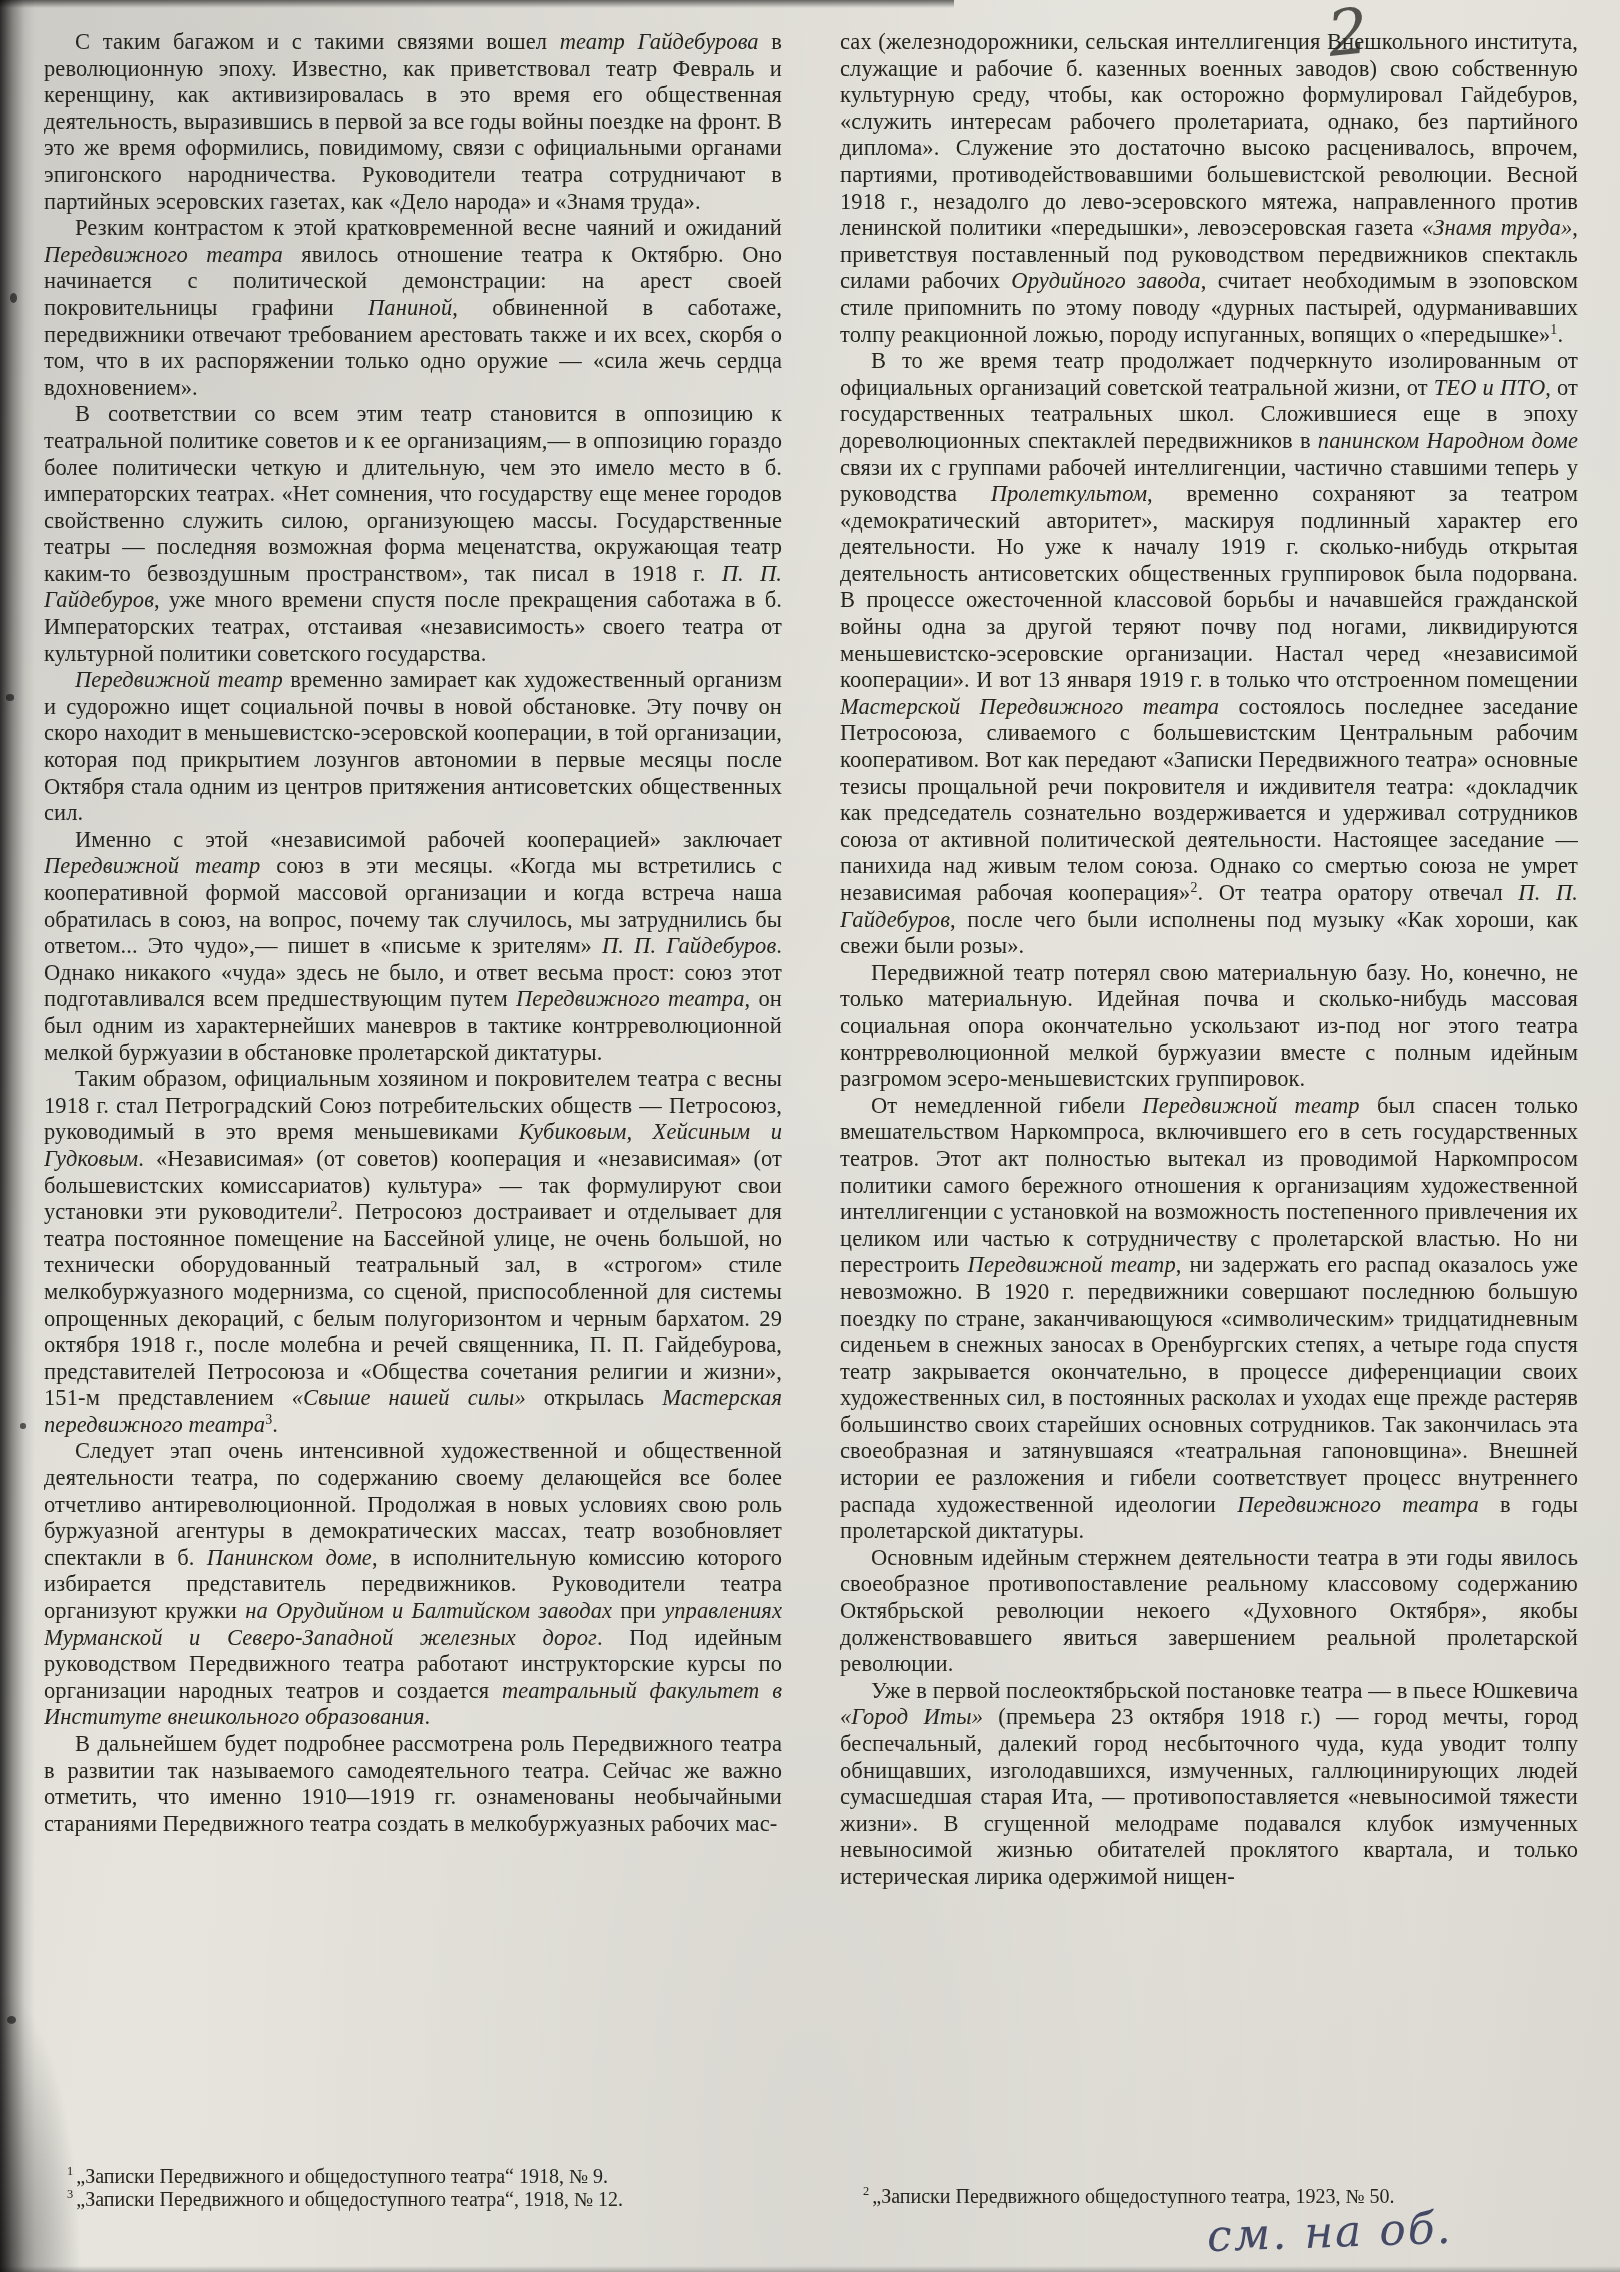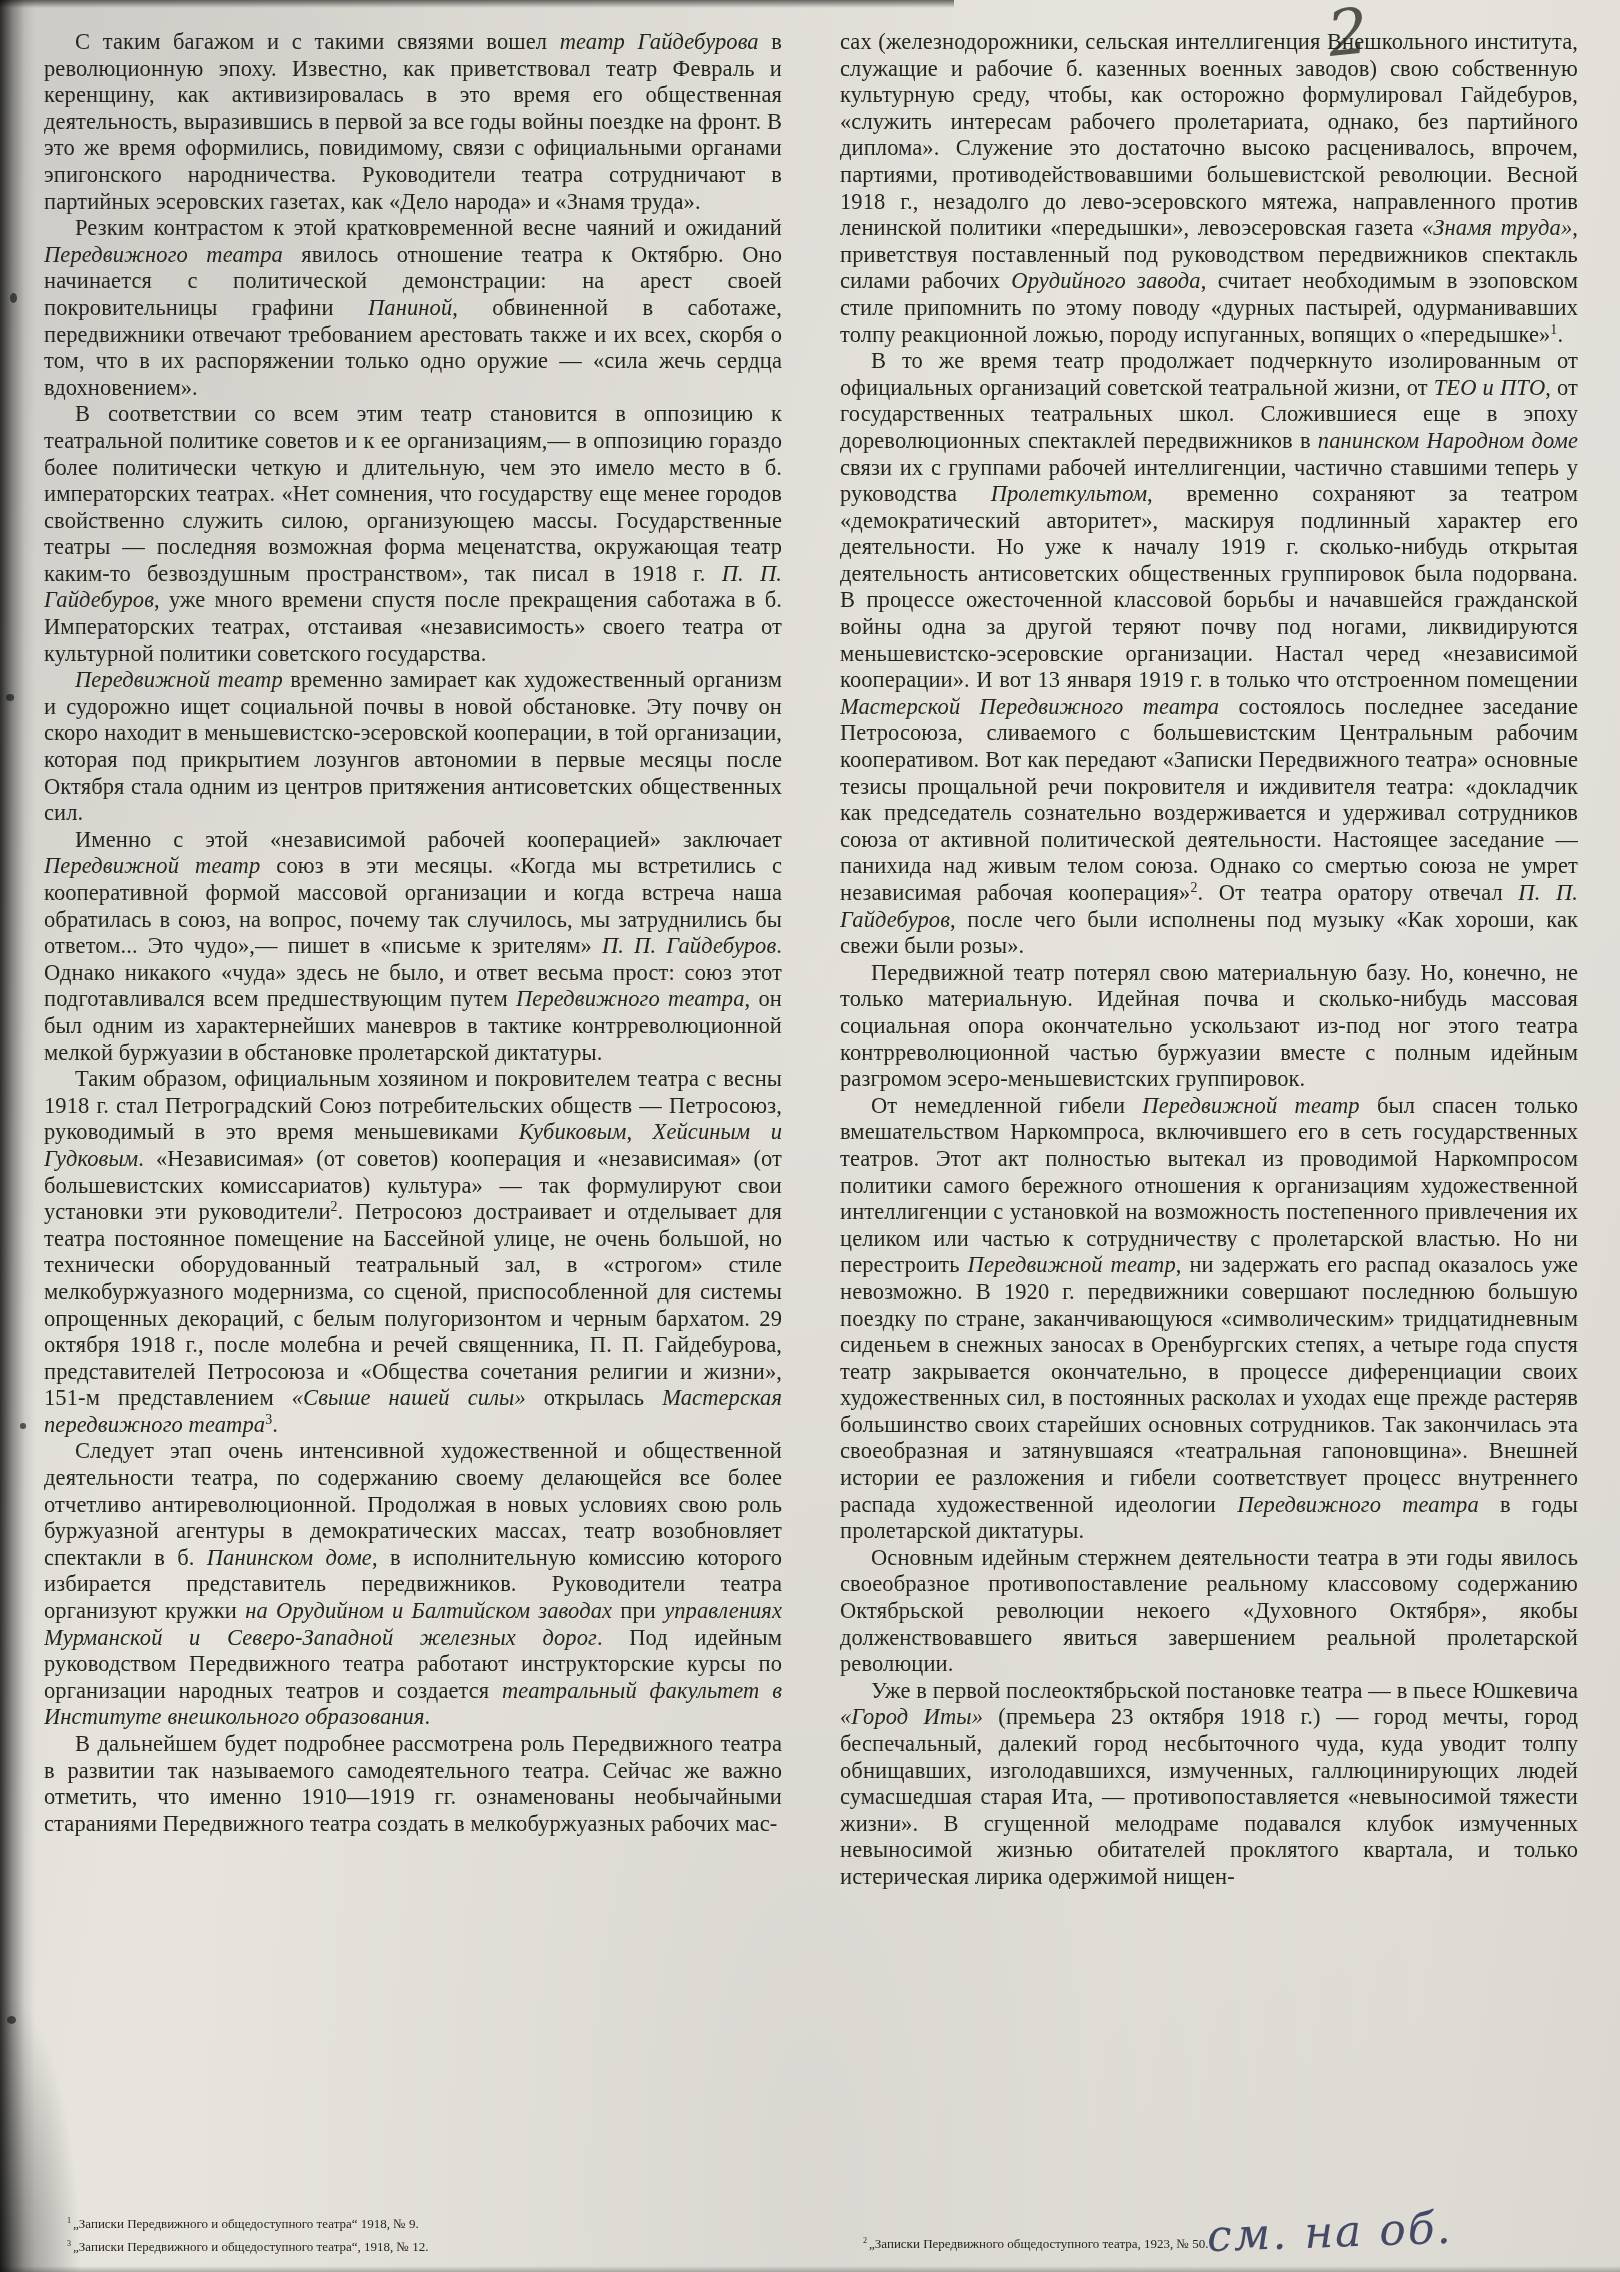--- a/index.html
+++ b/index.html
@@ -55,24 +55,23 @@
   .column.left  { left: 44px;   max-height: 2120px; }
   .column.right { left: 840px; max-height: 2147px; }
   .para { margin: 0; text-indent: 31px; }
   .para.noindent { text-indent: 0; }
   .em { font-style: italic; margin-top: 44px; }
   sup { font-size: 62%; line-height: 0; vertical-align: super; }
   
   .footnotes {
     position: absolute;
     width: 738px;
-    font-size: 13px;
+    font-size: 20px;
     line-height: 22.5px;
     text-align: justify;
-    margin-top: 48px;
   }
   .footnotes.left  { left: 44px;   top: 2165px; }
   .footnotes.right { left: 840px; top: 2185px; }
   .footnote { padding-left: 23px; text-indent: 0; }
   
   .hw-page-number {
     position: absolute;
     left: 1328px; top: -4.1px;
     font-family: "DejaVu Serif", serif;
     font-style: italic;
@@ -115,21 +114,21 @@
       <p class="para"><span class="em">Передвижной театр</span><span> временно замирает как художественный организм и судорожно ищет социальной почвы в новой обстановке. Эту почву он скоро находит в меньшевистско-эсеровской кооперации, в той организации, которая под прикрытием лозунгов автономии в первые месяцы после Октября стала одним из центров притяжения антисоветских общественных сил.</span></p>
       <p class="para"><span>Именно с этой «независимой рабочей кооперацией» заключает </span><span class="em">Передвижной театр</span><span> союз в эти месяцы. «Когда мы встретились с кооперативной формой массовой организации и когда встреча наша обратилась в союз, на вопрос, почему так случилось, мы затруднились бы ответом... Это чудо»,— пишет в «письме к зрителям» </span><span class="em">П. П. Гайдебуров</span><span>. Однако никакого «чуда» здесь не было, и ответ весьма прост: союз этот подготавливался всем предшествующим путем </span><span class="em">Передвижного театра</span><span>, он был одним из характернейших маневров в тактике контрреволюционной мелкой буржуазии в обстановке пролетарской диктатуры.</span></p>
       <p class="para"><span>Таким образом, официальным хозяином и покровителем театра с весны 1918 г. стал Петроградский Союз потребительских обществ — Петросоюз, руководимый в это время меньшевиками </span><span class="em">Кубиковым, Хейсиным и Гудковым</span><span>. «Независимая» (от советов) кооперация и «независимая» (от большевистских комиссариатов) культура» — так формулируют свои установки эти руководители</span><sup>2</sup><span>. Петросоюз достраивает и отделывает для театра постоянное помещение на Бассейной улице, не очень большой, но технически оборудованный театральный зал, в «строгом» стиле мелкобуржуазного модернизма, со сценой, приспособленной для системы опрощенных декораций, с белым полугоризонтом и черным бархатом. 29 октября 1918 г., после молебна и речей священника, П. П. Гайдебурова, представителей Петросоюза и «Общества сочетания религии и жизни», 151-м представлением </span><span class="em">«Свыше нашей силы»</span><span> открылась </span><span class="em">Мастерская передвижного театра</span><sup>3</sup><span>.</span></p>
       <p class="para"><span>Следует этап очень интенсивной художественной и общественной деятельности театра, по содержанию своему делающейся все более отчетливо антиреволюционной. Продолжая в новых условиях свою роль буржуазной агентуры в демократических массах, театр возобновляет спектакли в б. </span><span class="em">Панинском доме</span><span>, в исполнительную комиссию которого избирается представитель передвижников. Руководители театра организуют кружки </span><span class="em">на Орудийном и Балтийском заводах</span><span> при </span><span class="em">управлениях Мурманской и Северо-Западной железных дорог</span><span>. Под идейным руководством Передвижного театра работают инструкторские курсы по организации народных театров и создается </span><span class="em">театральный факультет в Институте внешкольного образования</span><span>.</span></p>
       <p class="para"><span>В дальнейшем будет подробнее рассмотрена роль Передвижного театра в развитии так называемого самодеятельного театра. Сейчас же важно отметить, что именно 1910—1919 гг. ознаменованы необычайными стараниями Передвижного театра создать в мелкобуржуазных рабочих мас-</span></p>
     </div>
 
   <div class="column right">
       <p class="para noindent"><span>сах (железнодорожники, сельская интеллигенция Внешкольного института, служащие и рабочие б. казенных военных заводов) свою собственную культурную среду, чтобы, как осторожно формулировал Гайдебуров, «служить интересам рабочего пролетариата, однако, без партийного диплома». Служение это достаточно высоко расценивалось, впрочем, партиями, противодействовавшими большевистской революции. Весной 1918 г., незадолго до лево-эсеровского мятежа, направленного против ленинской политики «передышки», левоэсеровская газета </span><span class="em">«Знамя труда»</span><span>, приветствуя поставленный под руководством передвижников спектакль силами рабочих </span><span class="em">Орудийного завода</span><span>, считает необходимым в эзоповском стиле припомнить по этому поводу «дурных пастырей, одурманивавших толпу реакционной ложью, породу испуганных, вопящих о «передышке»</span><sup>1</sup><span>.</span></p>
       <p class="para"><span>В то же время театр продолжает подчеркнуто изолированным от официальных организаций советской театральной жизни, от </span><span class="em">ТЕО и ПТО</span><span>, от государственных театральных школ. Сложившиеся еще в эпоху дореволюционных спектаклей передвижников в </span><span class="em">панинском Народном доме</span><span> связи их с группами рабочей интеллигенции, частично ставшими теперь у руководства </span><span class="em">Пролеткультом</span><span>, временно сохраняют за театром «демократический авторитет», маскируя подлинный характер его деятельности. Но уже к началу 1919 г. сколько-нибудь открытая деятельность антисоветских общественных группировок была подорвана. В процессе ожесточенной классовой борьбы и начавшейся гражданской войны одна за другой теряют почву под ногами, ликвидируются меньшевистско-эсеровские организации. Настал черед «независимой кооперации». И вот 13 января 1919 г. в только что отстроенном помещении </span><span class="em">Мастерской Передвижного театра</span><span> состоялось последнее заседание Петросоюза, сливаемого с большевистским Центральным рабочим кооперативом. Вот как передают «Записки Передвижного театра» основные тезисы прощальной речи покровителя и иждивителя театра: «докладчик как председатель сознательно воздерживается и удерживал сотрудников союза от активной политической деятельности. Настоящее заседание — панихида над живым телом союза. Однако со смертью союза не умрет независимая рабочая кооперация»</span><sup>2</sup><span>. От театра оратору отвечал </span><span class="em">П. П. Гайдебуров</span><span>, после чего были исполнены под музыку «Как хороши, как свежи были розы».</span></p>
-      <p class="para"><span>Передвижной театр потерял свою материальную базу. Но, конечно, не только материальную. Идейная почва и сколько-нибудь массовая социальная опора окончательно ускользают из-под ног этого театра контрреволюционной частью буржуазии вместе с полным идейным разгромом эсеро-меньшевистских группировок.</span></p>
+      <p class="para"><span>Передвижной театр потерял свою материальную базу. Но, конечно, не только материальную. Идейная почва и сколько-нибудь массовая социальная опора окончательно ускользают из-под ног этого театра контрреволюционной мелкой буржуазии вместе с полным идейным разгромом эсеро-меньшевистских группировок.</span></p>
       <p class="para"><span>От немедленной гибели </span><span class="em">Передвижной театр</span><span> был спасен только вмешательством Наркомпроса, включившего его в сеть государственных театров. Этот акт полностью вытекал из проводимой Наркомпросом политики самого бережного отношения к организациям художественной интеллигенции с установкой на возможность постепенного привлечения их целиком или частью к сотрудничеству с пролетарской властью. Но ни перестроить </span><span class="em">Передвижной театр</span><span>, ни задержать его распад оказалось уже невозможно. В 1920 г. передвижники совершают последнюю большую поездку по стране, заканчивающуюся «символическим» тридцатидневным сиденьем в снежных заносах в Оренбургских степях, а четыре года спустя театр закрывается окончательно, в процессе диференциации своих художественных сил, в постоянных расколах и уходах еще прежде растеряв большинство своих старейших основных сотрудников. Так закончилась эта своеобразная и затянувшаяся «театральная гапоновщина». Внешней истории ее разложения и гибели соответствует процесс внутреннего распада художественной идеологии </span><span class="em">Передвижного театра</span><span> в годы пролетарской диктатуры.</span></p>
       <p class="para"><span>Основным идейным стержнем деятельности театра в эти годы явилось своеобразное противопоставление реальному классовому содержанию Октябрьской революции некоего «Духовного Октября», якобы долженствовавшего явиться завершением реальной пролетарской революции.</span></p>
       <p class="para"><span>Уже в первой послеоктябрьской постановке театра — в пьесе Юшкевича </span><span class="em">«Город Иты»</span><span> (премьера 23 октября 1918 г.) — город мечты, город беспечальный, далекий город несбыточного чуда, куда уводит толпу обнищавших, изголодавшихся, измученных, галлюцинирующих людей сумасшедшая старая Ита, — противопоставляется «невыносимой тяжести жизни». В сгущенной мелодраме подавался клубок измученных невыносимой жизнью обитателей проклятого квартала, и только истерическая лирика одержимой нищен-</span></p>
     </div>
 
   <div class="footnotes left">
       <div class="footnote"><sup>1 </sup>„Записки Передвижного и общедоступного театра“ 1918, № 9.</div>
       <div class="footnote"><sup>3 </sup>„Записки Передвижного и общедоступного театра“, 1918, № 12.</div>
     </div>
 

